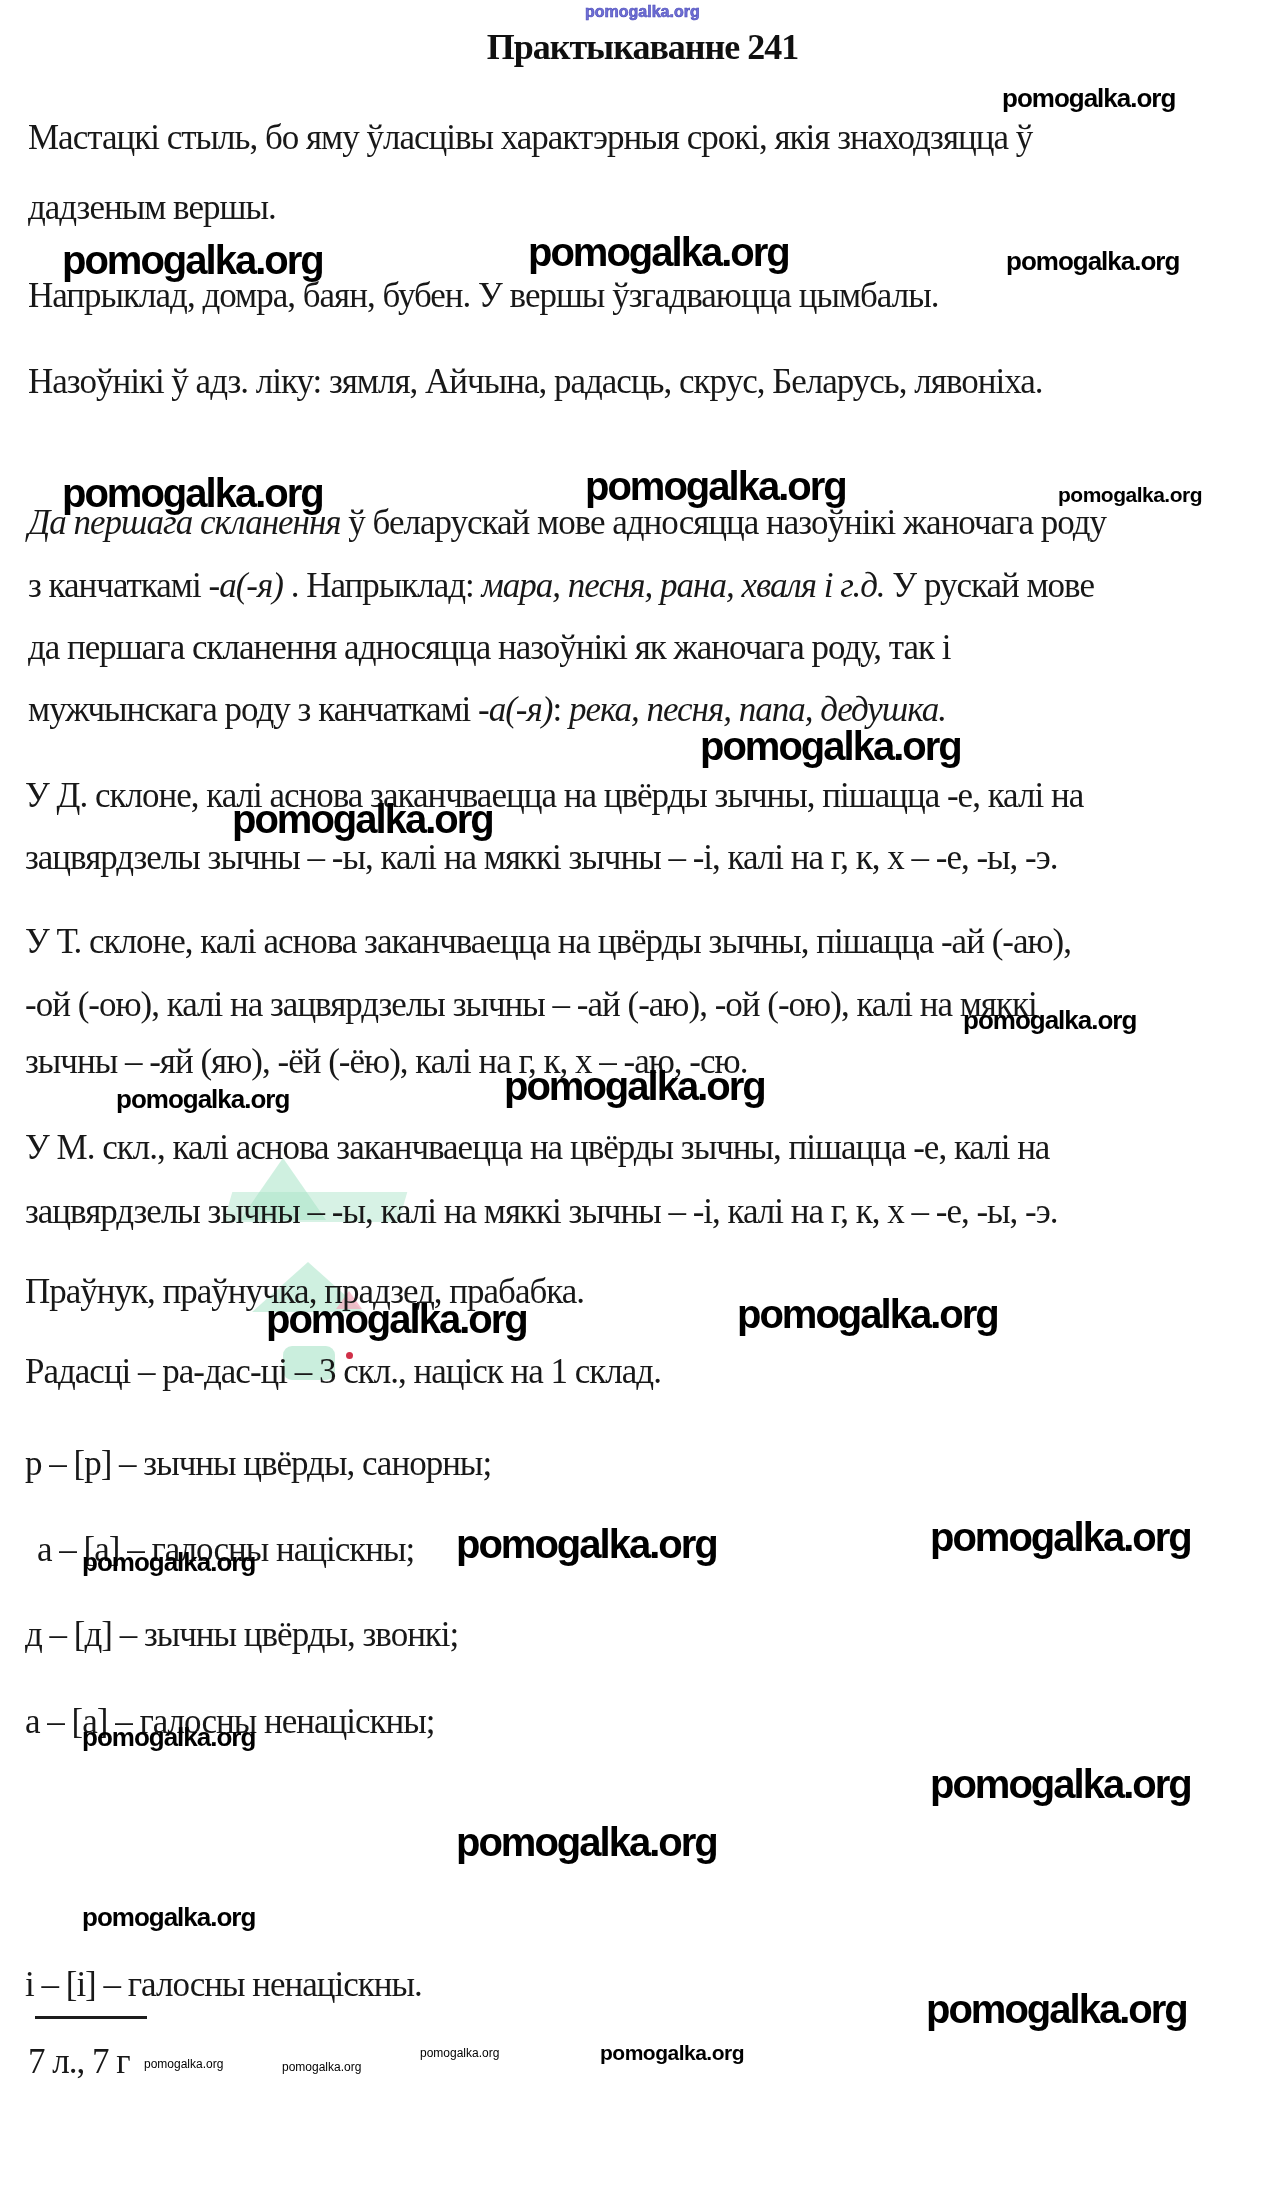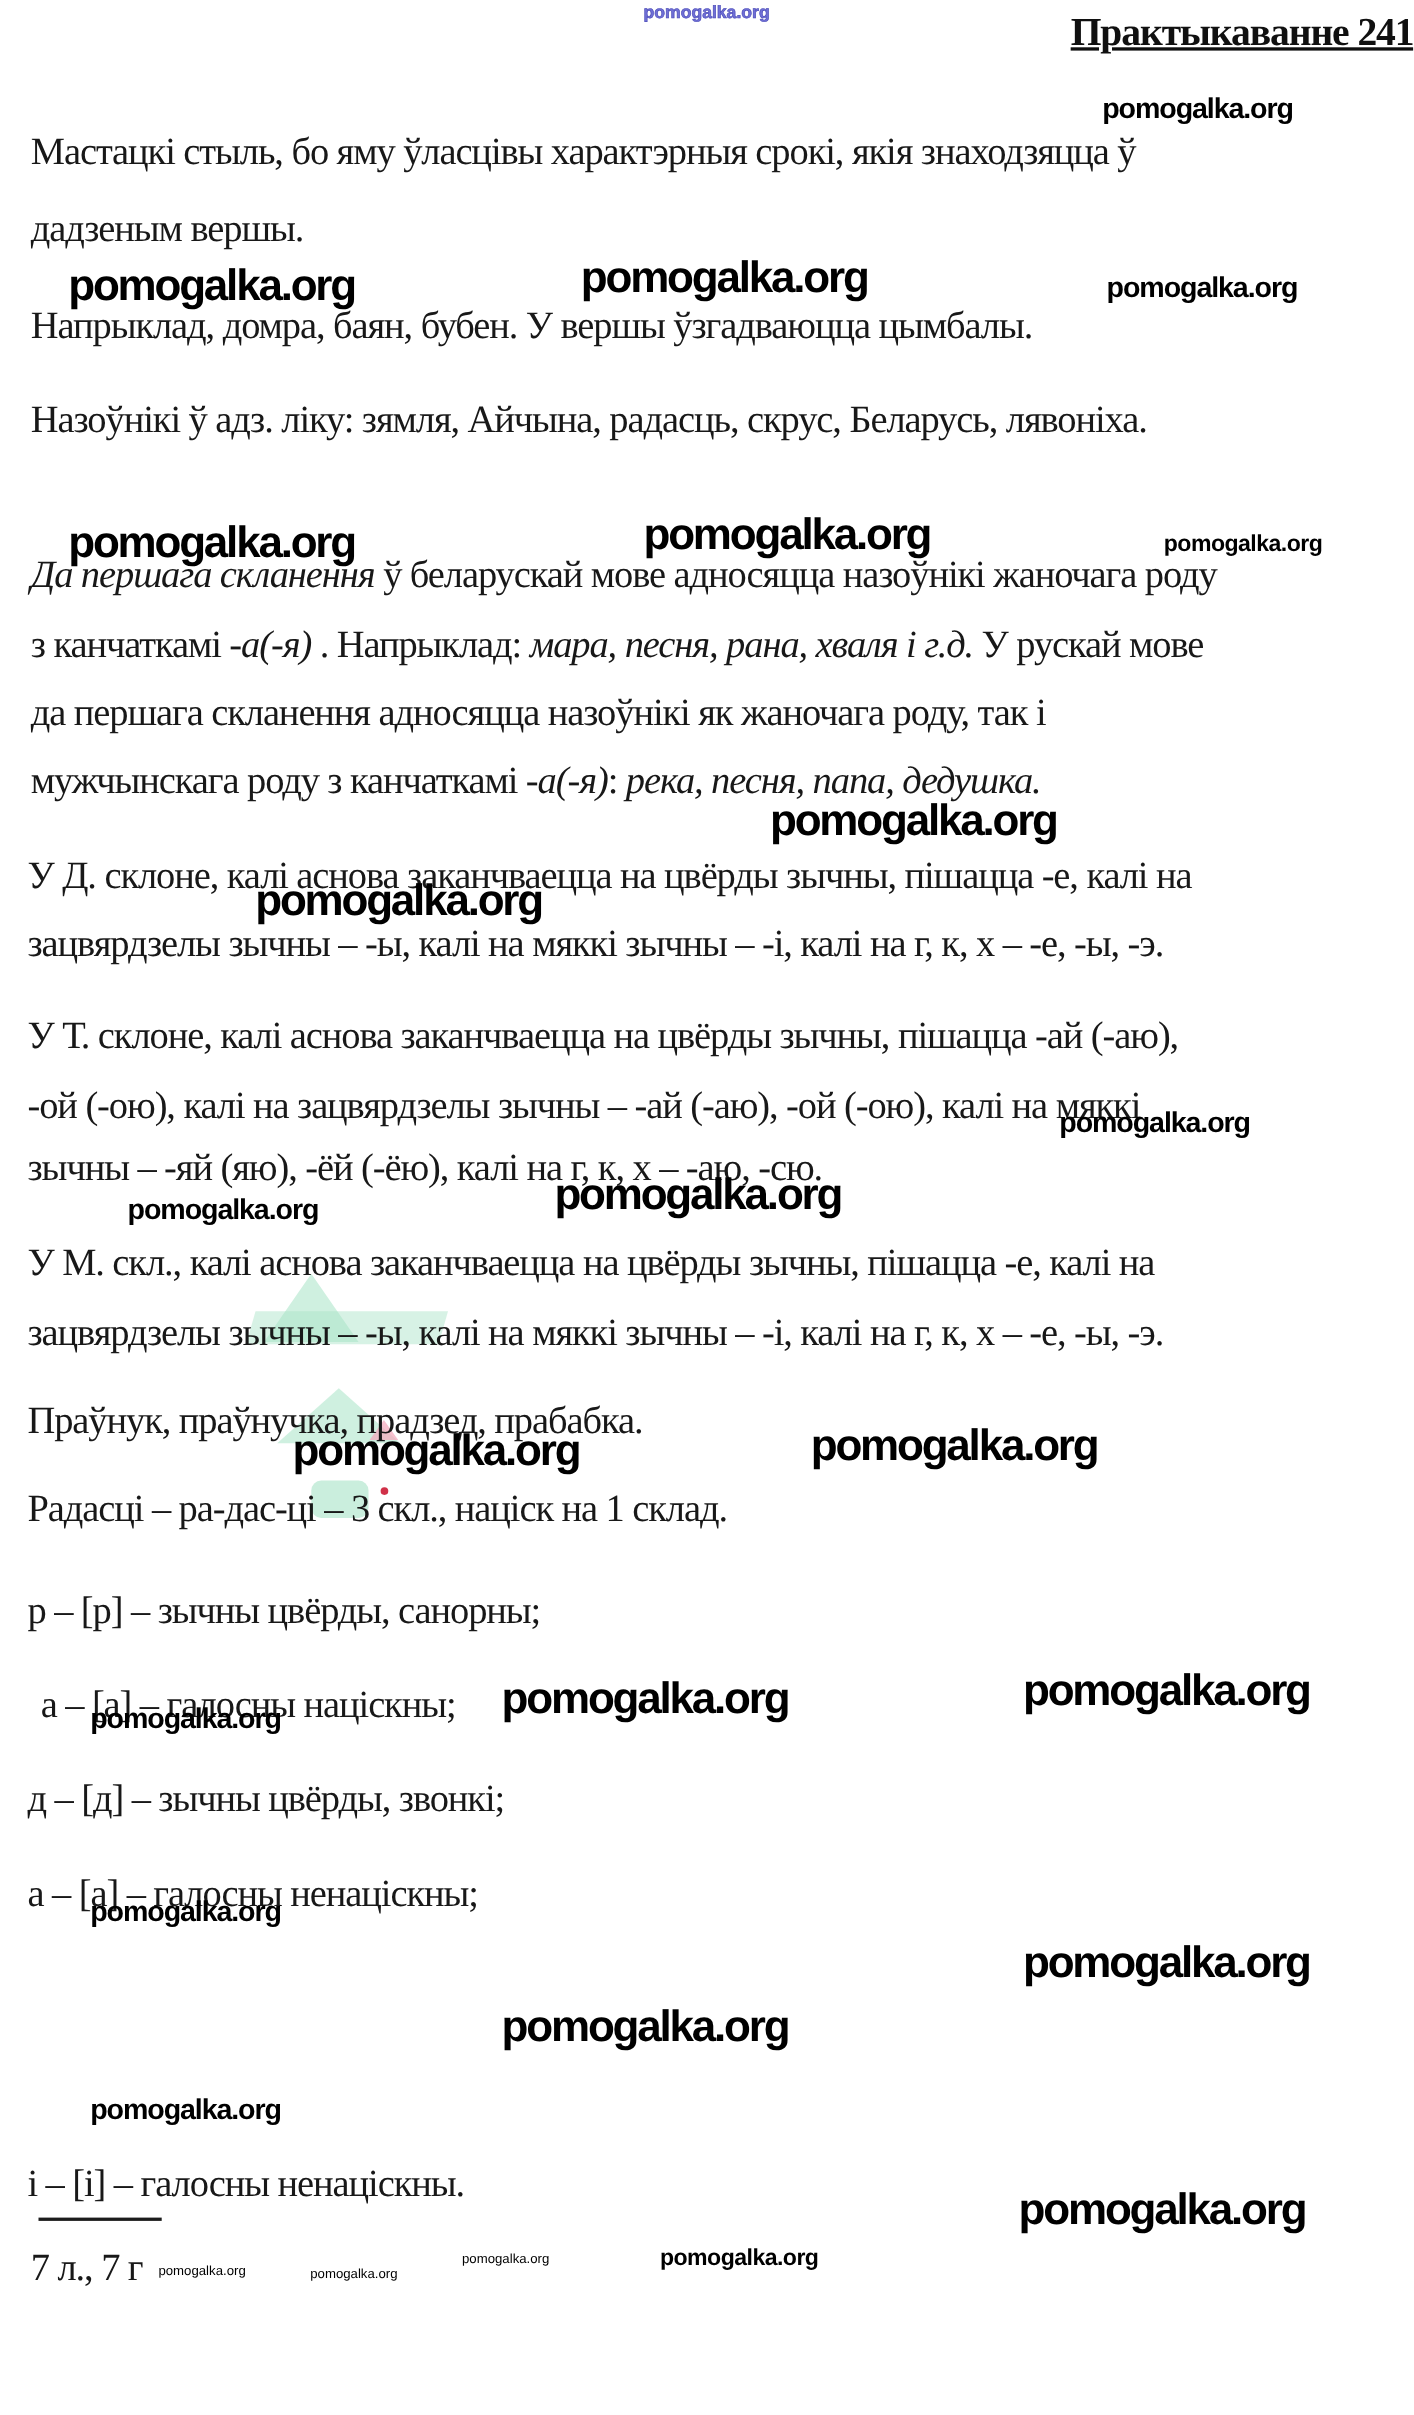--- a/index.html
+++ b/index.html
@@ -1,19 +1,19 @@
 <!DOCTYPE html>
 <html><head>
 <meta charset="utf-8">
 <style>
   html,body{margin:0;padding:0;background:#ffffff;}
   .page{position:relative;width:1285px;height:2195px;background:#ffffff;overflow:hidden;
         font-family:"Liberation Serif",serif;}
-  .title{position:absolute;left:0;top:8px;width:100%;text-align:right;margin:0;
-         font-size:36px;font-weight:700;letter-spacing:-1px;color:#101010;z-index:2;text-decoration:underline;}
+  .title{position:absolute;left:0;top:26px;width:100%;text-align:center;margin:0;
+         font-size:36px;font-weight:700;letter-spacing:-1px;color:#101010;z-index:2;}
   .line{position:absolute;white-space:nowrap;font-size:35px;letter-spacing:-1px;
         color:#181818;line-height:1.15;z-index:2;}
   .it{font-style:italic;text-align:right;}
   .wm{position:absolute;white-space:nowrap;font-family:Liberation Sans, sans-serif;
       color:#000;z-index:3;line-height:1;}
   .wm-xl{font-size:40px;font-weight:700;letter-spacing:-2px;}
   .wm-md{font-size:26px;font-weight:700;letter-spacing:-1px;}
   .wm-sm{font-size:21px;font-weight:700;letter-spacing:-0.5px;}
   .wm-xs{font-size:12px;font-weight:400;}
   .wm-top{font-size:16px;font-weight:700;color:#7070d6;-webkit-text-stroke:0.6px #4a4ab8;}

